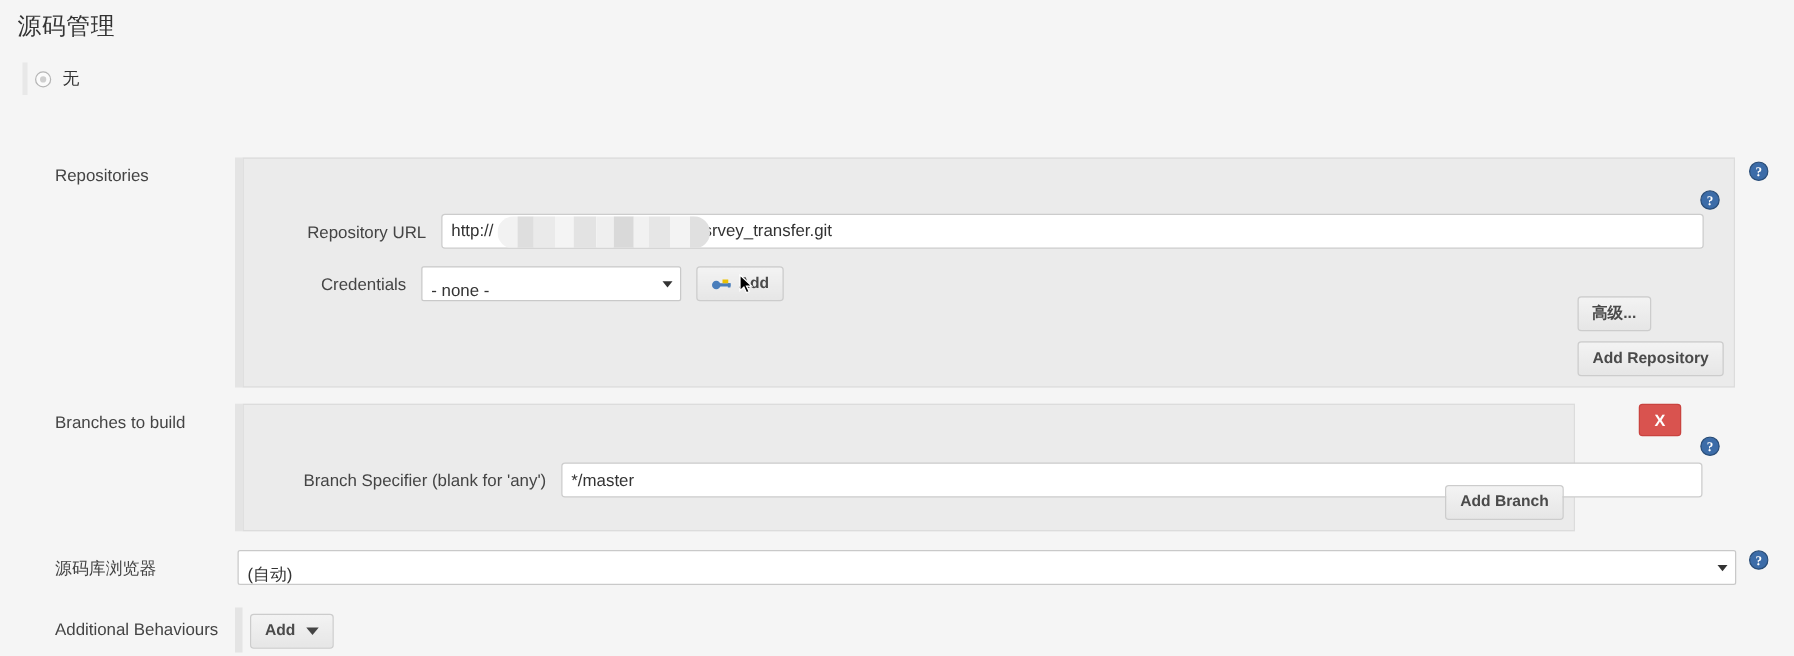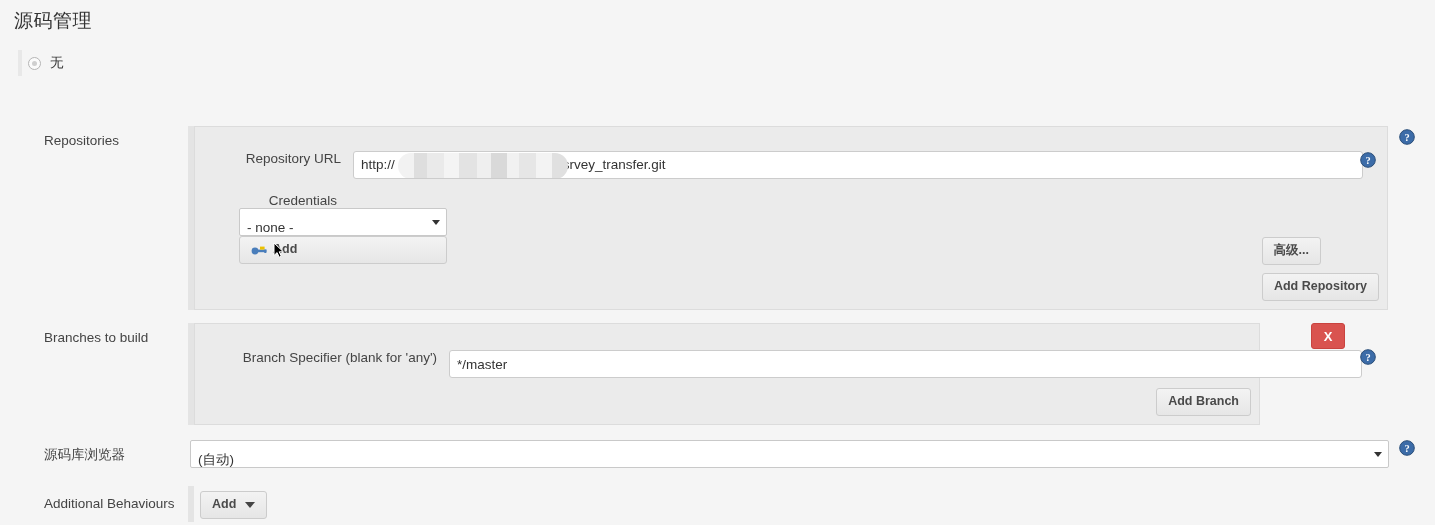--- a/index.html
+++ b/index.html
@@ -86,20 +86,22 @@
     flex: 1 1 auto;
     background: #ebebeb;
     border: 1px solid #dcdcdc;
     position: relative;
   }
 
   
   .field-row {
     position: absolute;
     display: flex;
+    align-items: center;
+    margin-top: 20px;
   }
   .field-label {
     font-size: 13.5px;
     color: #444;
     text-align: right;
     white-space: nowrap;
   }
   input.txt, .fakeinput {
     background: #fff;
     border: 1px solid #ccc;
@@ -226,21 +228,21 @@
               <i style="width:14px;background:#efefef;"></i>
             <i style="width:16px;background:#d9d9d9;"></i>
               <i style="width:12px;background:#f1f1f1;"></i>
             <i style="width:17px;background:#e6e6e6;"></i>
               <i style="width:16px;background:#f3f3f3;"></i>
             <i style="width:16px;background:#e0e0e0;"></i>
           </span>
         </span>
       </div>
 
-      <div class="field-row" style="left:32px; top:66px;flex-direction:column;">
+      <div class="field-row" style="left:20px; top:66px;">
         <span class="field-label" style="width:110px;">Credentials</span>
         <span class="selwrap" style="margin-left:12px;">
           <select class="sel" style="width:208px;">
             <option>- none -</option>
           </select>
           <span class="caret"></span>
         </span>
         <button class="btn btn-key" style="margin-left:12px; position:relative;">
           <span class="key-icon">
             <svg width="16" height="12" viewBox="0 0 16 12">

